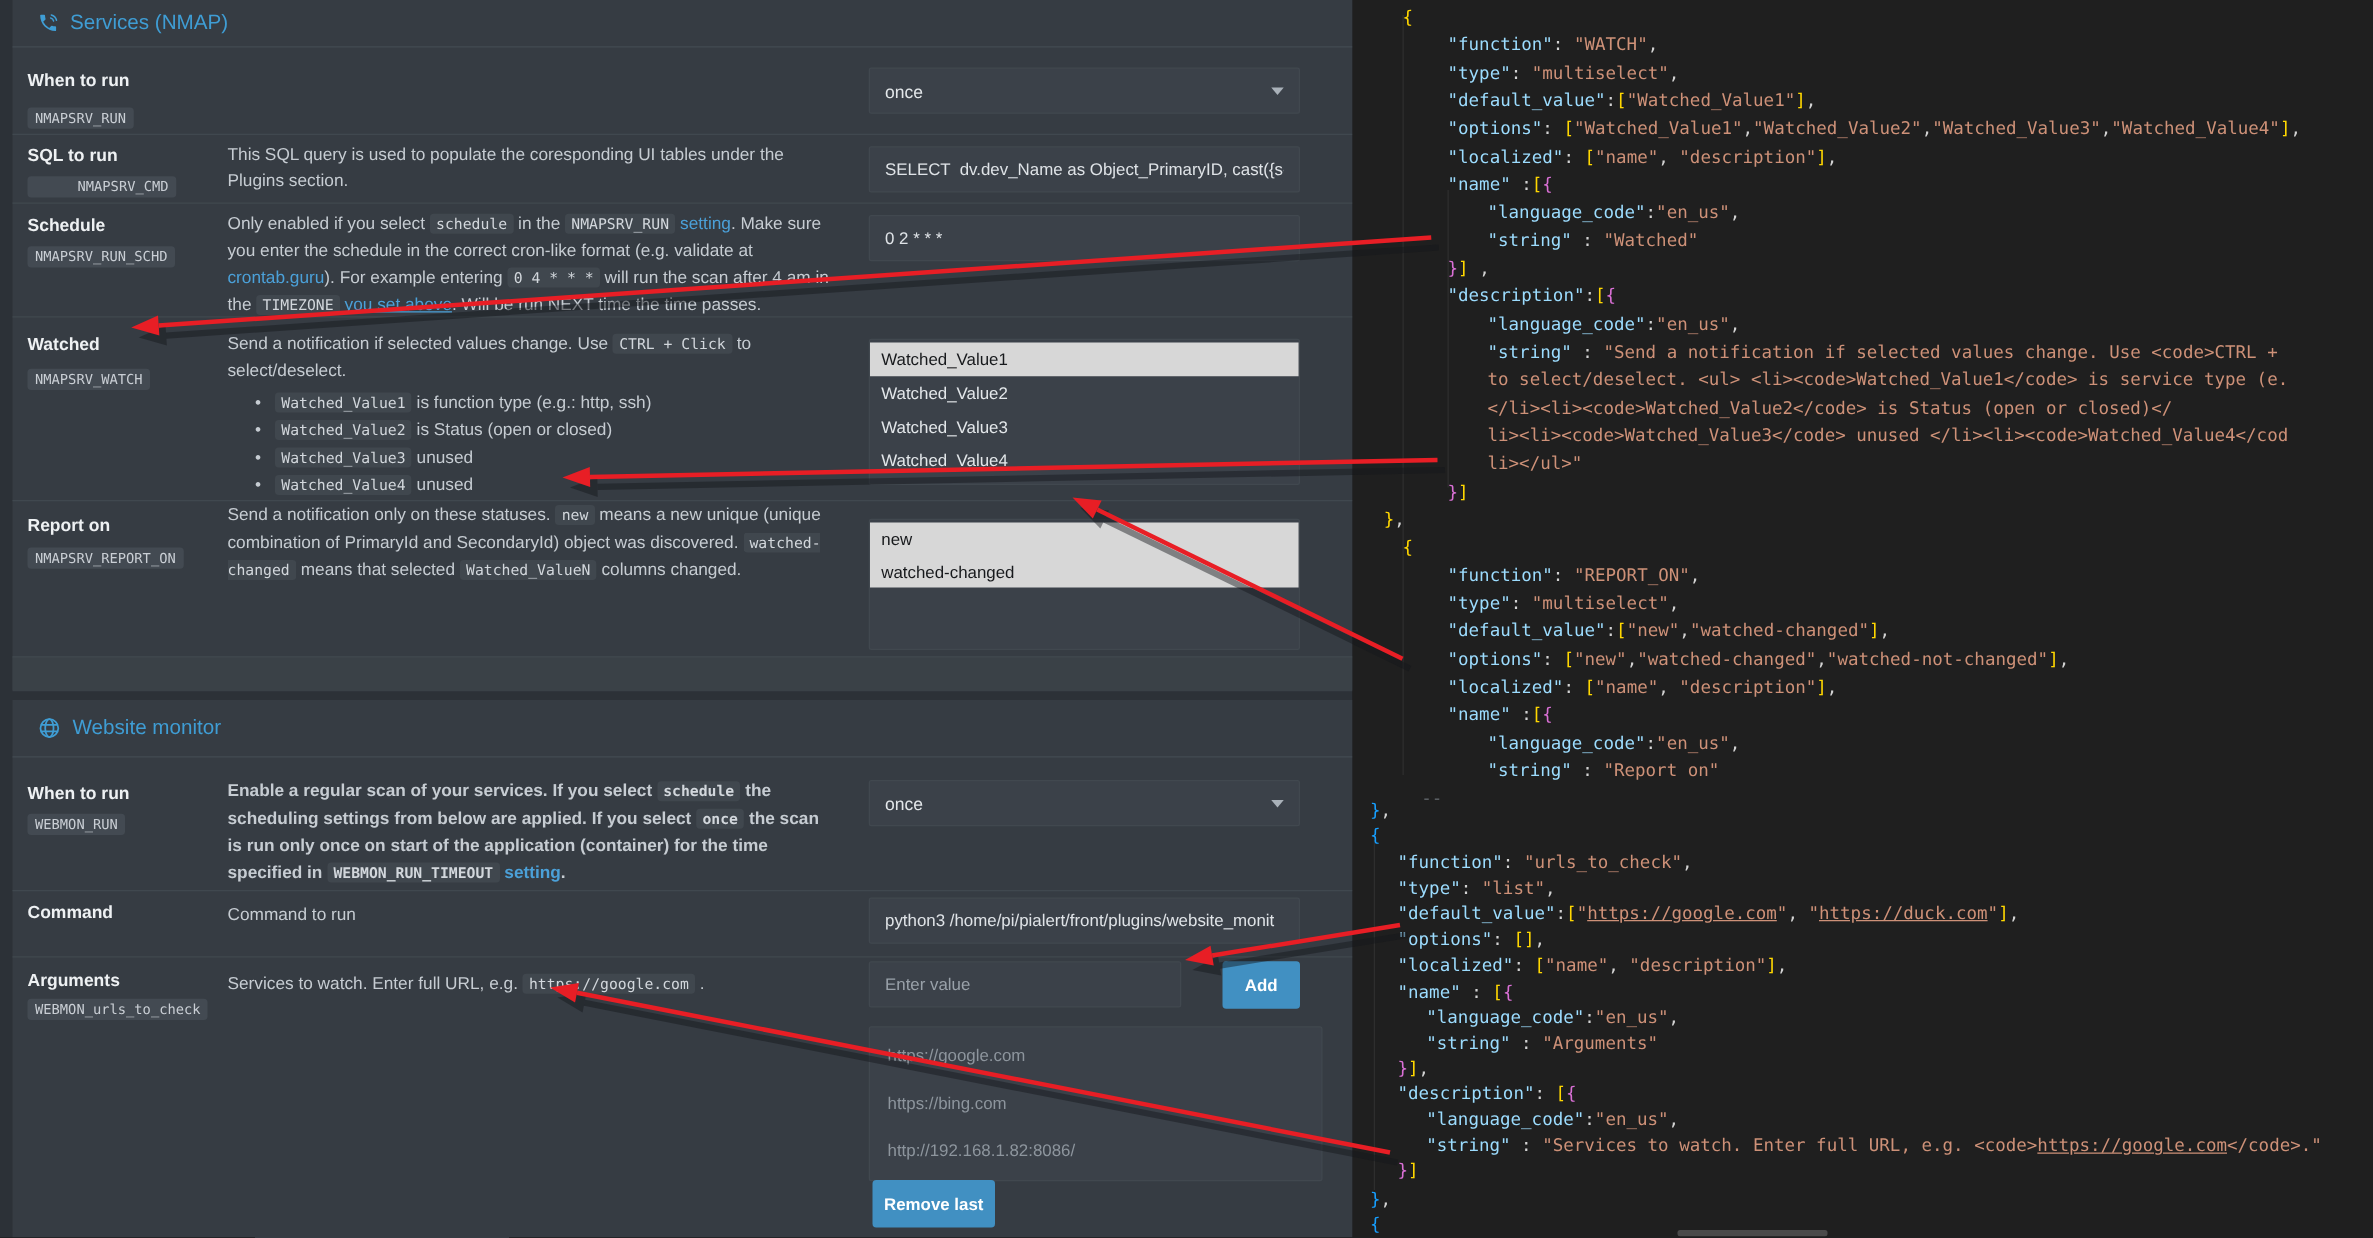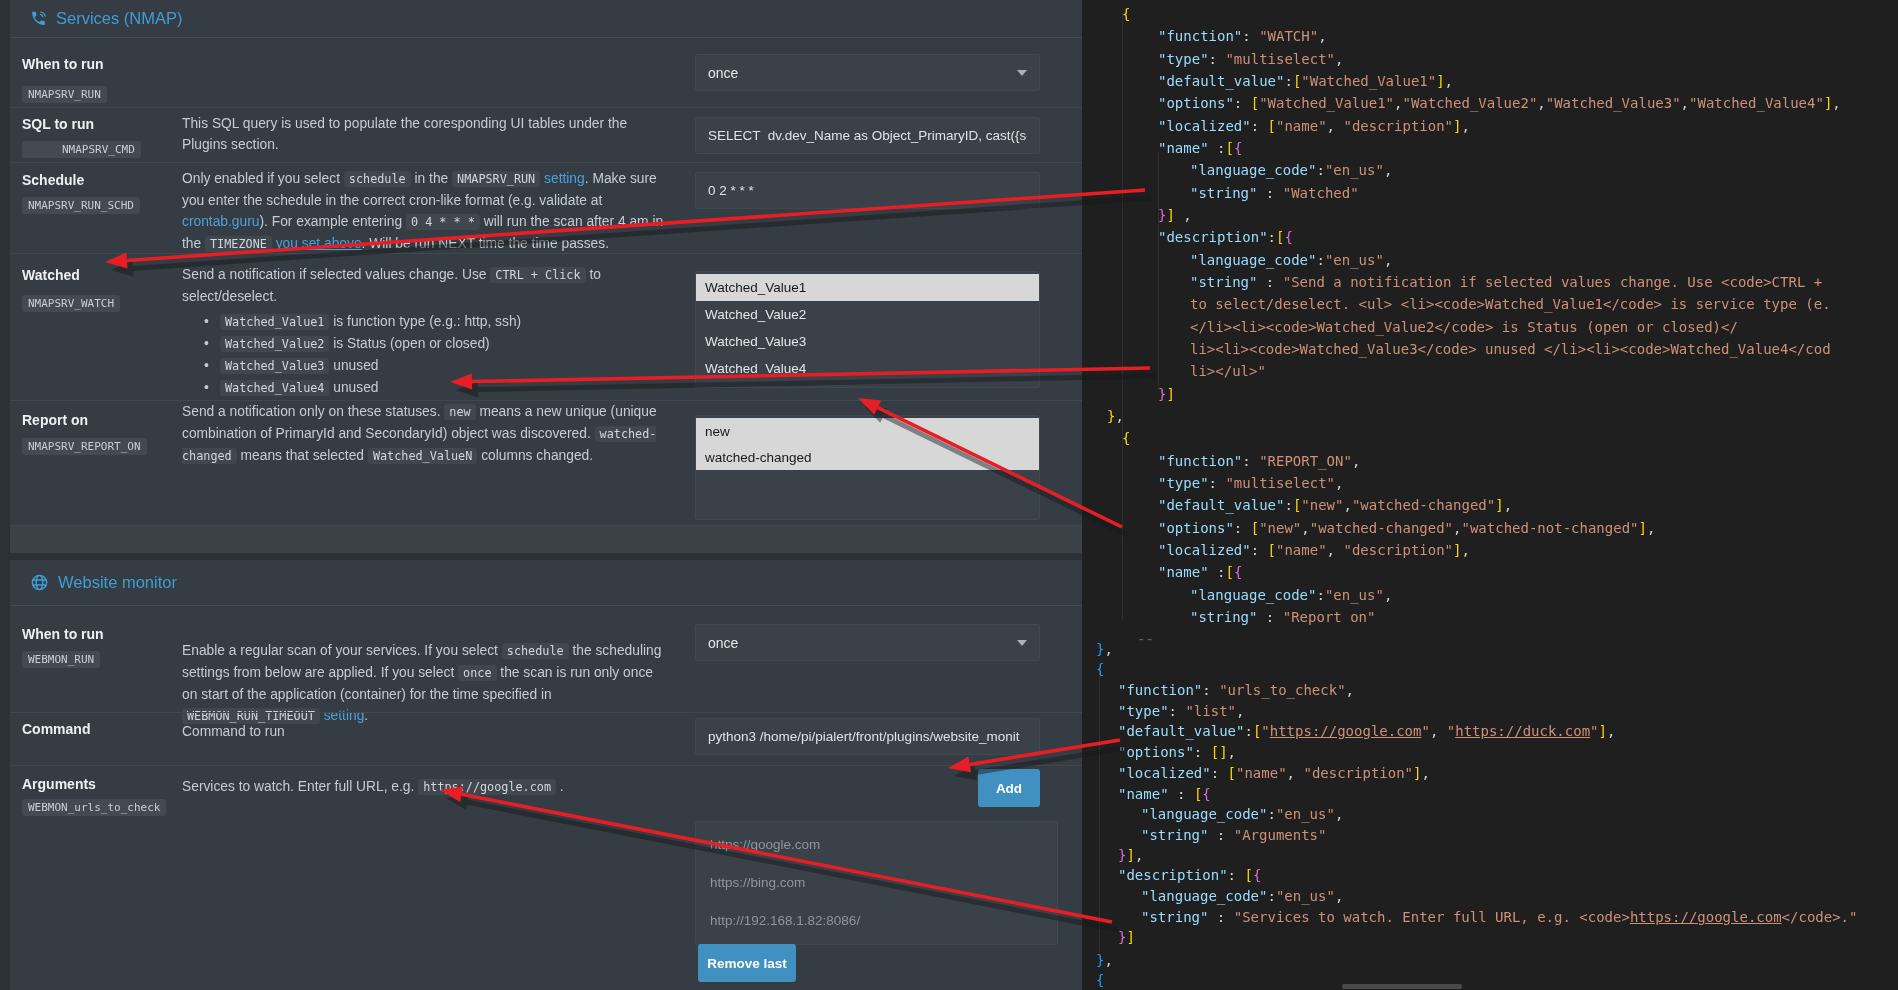--- a/index.html
+++ b/index.html
@@ -130,21 +130,21 @@
               <path d="M3.4 8.8h17.2M3.4 15.2h17.2"></path>
             </g>
           </svg>
       </span>
       <span class="hd-title">Website monitor</span>
     </div>
     <div class="rows">
         <div class="srow first" style="top: 46px; height: 106px;">
           <div class="lbl" style="top: 20px;">When to run</div>
           <div class="badge" style="top: 45px;">WEBMON_RUN</div>
-          <div class="desc" style="top: 34px;">
+          <div class="desc" style="top: 16px; font-weight: bold;">
             <div class="para"><span>Enable a regular scan of your services. If you select </span><span class="dcode">schedule</span><span> the scheduling settings from below are applied. If you select </span><span class="dcode">once</span><span> the scan is run only once on start of the application (container) for the time specified in </span><span class="dcode">WEBMON_RUN_TIMEOUT</span><span> </span><span class="dlink">setting</span><span>.</span></div>
           </div>
           <div class="ct sel" style="top: 18px;">
             <span>once</span>
             <div class="chev"></div>
           </div>
         </div>
         <div class="srow" style="top: 152px; height: 53px;">
           <div class="lbl" style="top: 8px;">Command</div>
           <div class="desc" style="top: 8px;">
@@ -152,20 +152,21 @@
           </div>
           <div class="ct" style="top: 5px;"><input class="fld" type="text" value="python3 /home/pi/pialert/front/plugins/website_monit" style=""></div>
         </div>
         <div class="srow" style="top: 205px; height: 225px;">
           <div class="lbl" style="top: 10px;">Arguments</div>
           <div class="badge" style="top: 33px;">WEBMON_urls_to_check</div>
           <div class="desc" style="top: 10px;">
             <div class="para"><span>Services to watch. Enter full URL, e.g. </span><span class="dcode">https://google.com</span><span> .</span></div>
           </div>
           <div class="ct" style="top: 3px; width: 373px; height: 218px;">
+            <input class="fld" type="text" placeholder="Enter value" style="position: absolute; left: 0px; top: 0px; width: 250px;">
             <button class="btn" style="position: absolute; left: 283px; top: 0px; width: 62px; height: 38px;">Add</button>
             <div class="urlsbox" style="left: 0px; top: 52px; width: 363px; height: 124px;">
               <div class="urlline">https://google.com</div>
               <div class="urlline">https://bing.com</div>
               <div class="urlline">http://192.168.1.82:8086/</div>
             </div>
             <button class="btn" style="position: absolute; left: 3px; top: 175px; width: 98px; height: 38px;">Remove last</button>
           </div>
         </div>
       </div>

